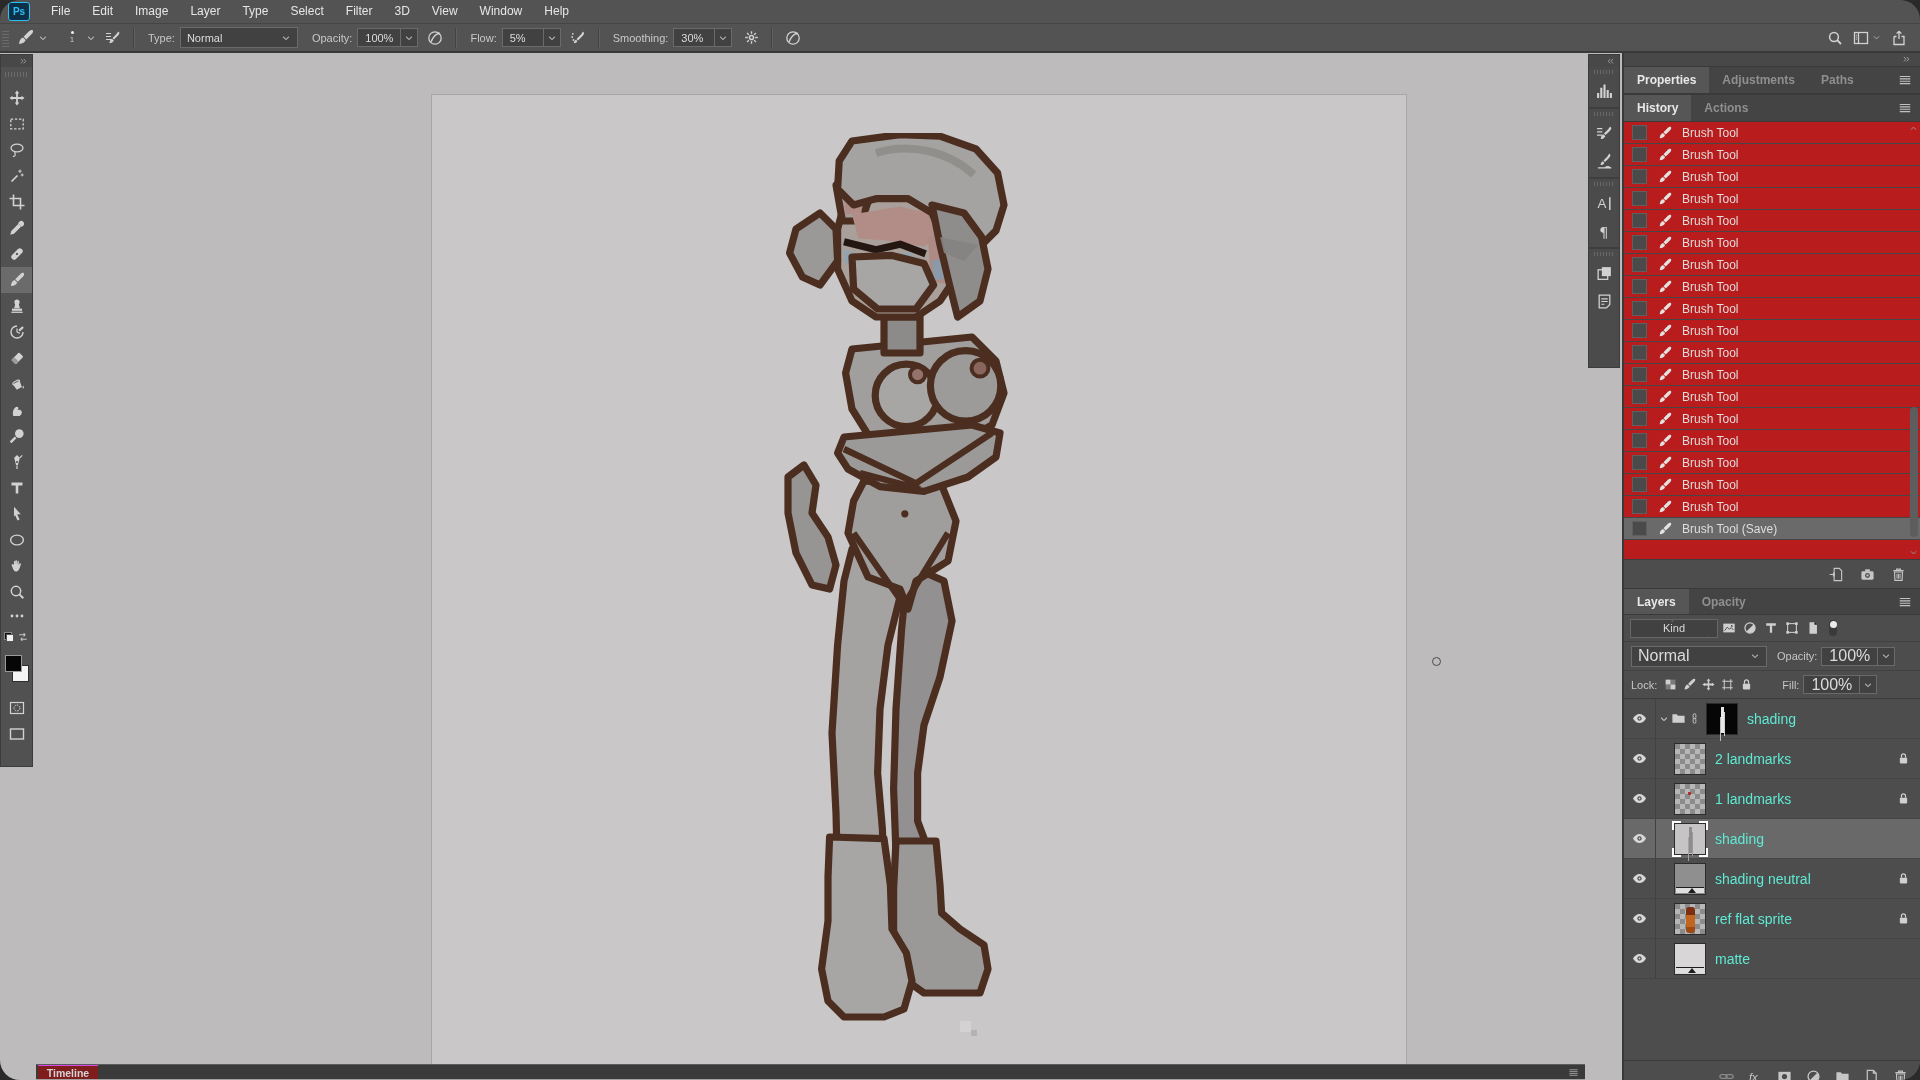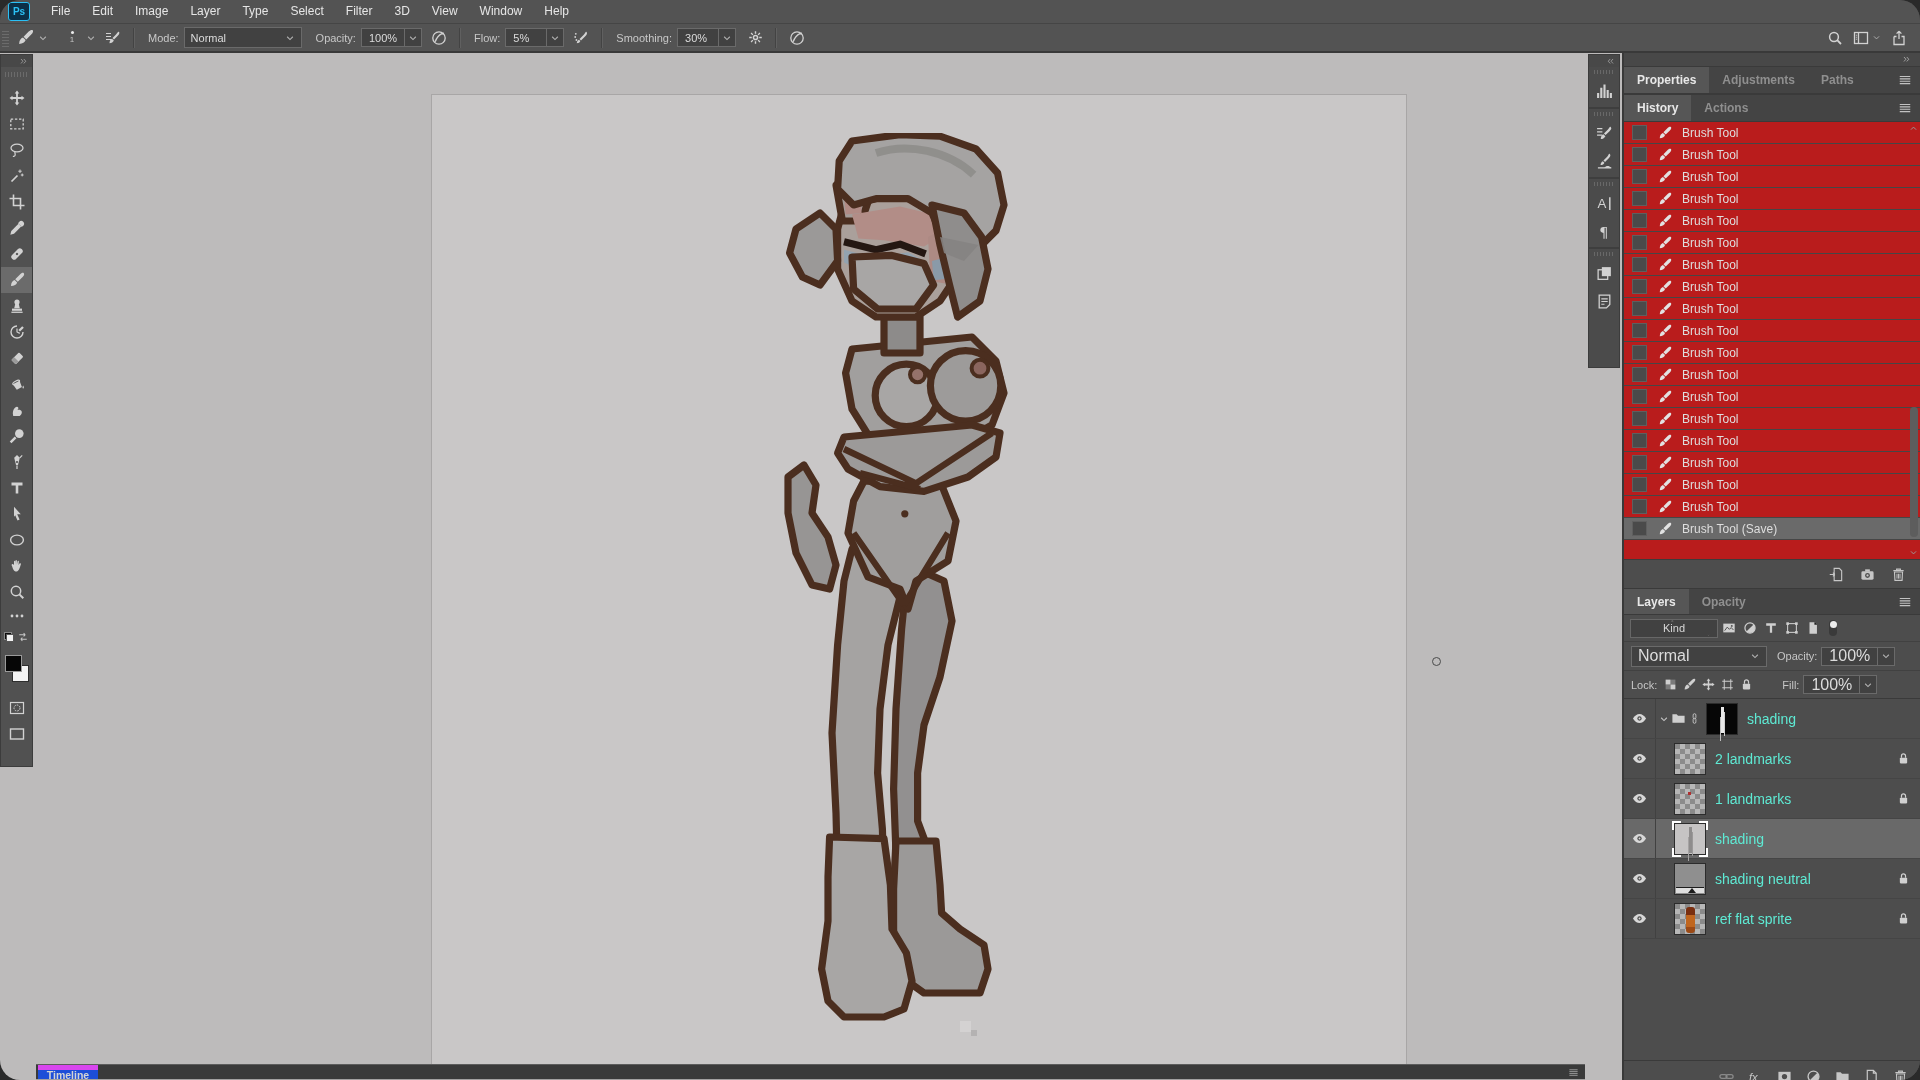--- a/index.html
+++ b/index.html
@@ -157,23 +157,23 @@
   .layer-lock{position:absolute;right:10px;top:13px;width:13px;height:13px;color:#d0d0d0;display:none;}
   .layer-row.locked .layer-lock{display:block;}
   .layers-footer{height:30px;background:#4d4d4d;border-top:1px solid #3a3a3a;display:flex;align-items:center;
                  justify-content:flex-end;gap:14px;padding-right:12px;position:relative;}
   .layers-footer svg{width:15px;height:15px;color:#c6c6c6;}
   .layers-footer .dim{color:#8a8a8a;}
 
   
   .timeline-bar{position:absolute;left:36px;top:1011px;width:1549px;height:15px;background:#3a3a3a;
                 border-top:1px solid #5c5c5c;}
-  .timeline-tab{position:absolute;left:2px;top:0;height:15px;width:60px;background:#1d4ed8;color:#d4d4d4;
+  .timeline-tab{position:absolute;left:2px;top:0;height:15px;width:60px;background:#7f1d1d;color:#d4d4d4;
                 font-size:10.5px;font-weight:bold;display:flex;align-items:center;justify-content:center;
-                border-top:5px solid #d946ef;box-sizing:border-box;}
+                border-top:1px solid #d946ef;box-sizing:border-box;}
   .timeline-menu{position:absolute;right:6px;top:2px;width:11px;height:11px;color:#9e9e9e;}
   .timeline-strip{position:absolute;left:36px;top:1026px;width:1549px;height:2px;background:#a2a0a0;}
 </style>
 </head>
 <body>
 
 <svg style="position:absolute;width:0;height:0" aria-hidden="true">
   <defs>
     <symbol id="ic-move" viewBox="0 0 16 16">
         <path fill="currentColor" d="M8 .5 10.3 3.5 8.9 3.5 8.9 6.9 12.5 6.9 12.5 5.7 15.5 8 12.5 10.3 12.5 9.1 8.9 9.1 8.9 12.5 10.3 12.5 8 15.5 5.7 12.5 7.1 12.5 7.1 9.1 3.5 9.1 3.5 10.3 .5 8 3.5 5.7 3.5 6.9 7.1 6.9 7.1 3.5 5.7 3.5Z"></path>
@@ -450,21 +450,21 @@
     </div>
     <svg class="ic" width="10" height="10" style="margin:0 4px;color:#b0b0b0">
         <use href="#ic-chevdown"></use>
       </svg>
     <div class="obtn">
       <svg class="ic" width="16" height="16">
           <use href="#ic-brushsettings"></use>
         </svg>
     </div>
     <div class="osep"></div>
-    <span class="olabel">Mode:</span>
+    <span class="olabel">Type:</span>
     <div class="select" style="width:104px">
       <span>Normal</span>
       <svg class="sel-chev" width="10" height="10">
           <use href="#ic-chevdown"></use>
         </svg>
     </div>
     <span class="olabel" style="margin-left:14px">Opacity:</span>
     <div class="combo">
       <div class="val">100%</div>
       <div class="chev">
@@ -1132,20 +1132,31 @@
                 <use href="#ic-eye"></use>
               </svg>
             </div>
 
             <div class="thumb thumb-sprite"></div>
             <span class="layer-label">ref flat sprite</span>
             <svg class="layer-lock">
               <use href="#ic-lock"></use>
             </svg>
           </div>
+          <div class="layer-row">
+            <div class="eye-cell">
+              <svg>
+                <use href="#ic-eye"></use>
+              </svg>
+            </div>
+
+            <div class="thumb thumb-fill-light"></div>
+            <span class="layer-label">matte</span>
+
+          </div>
       </div>
 
       <div class="layers-footer">
         <svg class="dim">
             <use href="#ic-link"></use>
           </svg>
         <svg>
             <use href="#ic-fx"></use>
           </svg>
         <svg>

